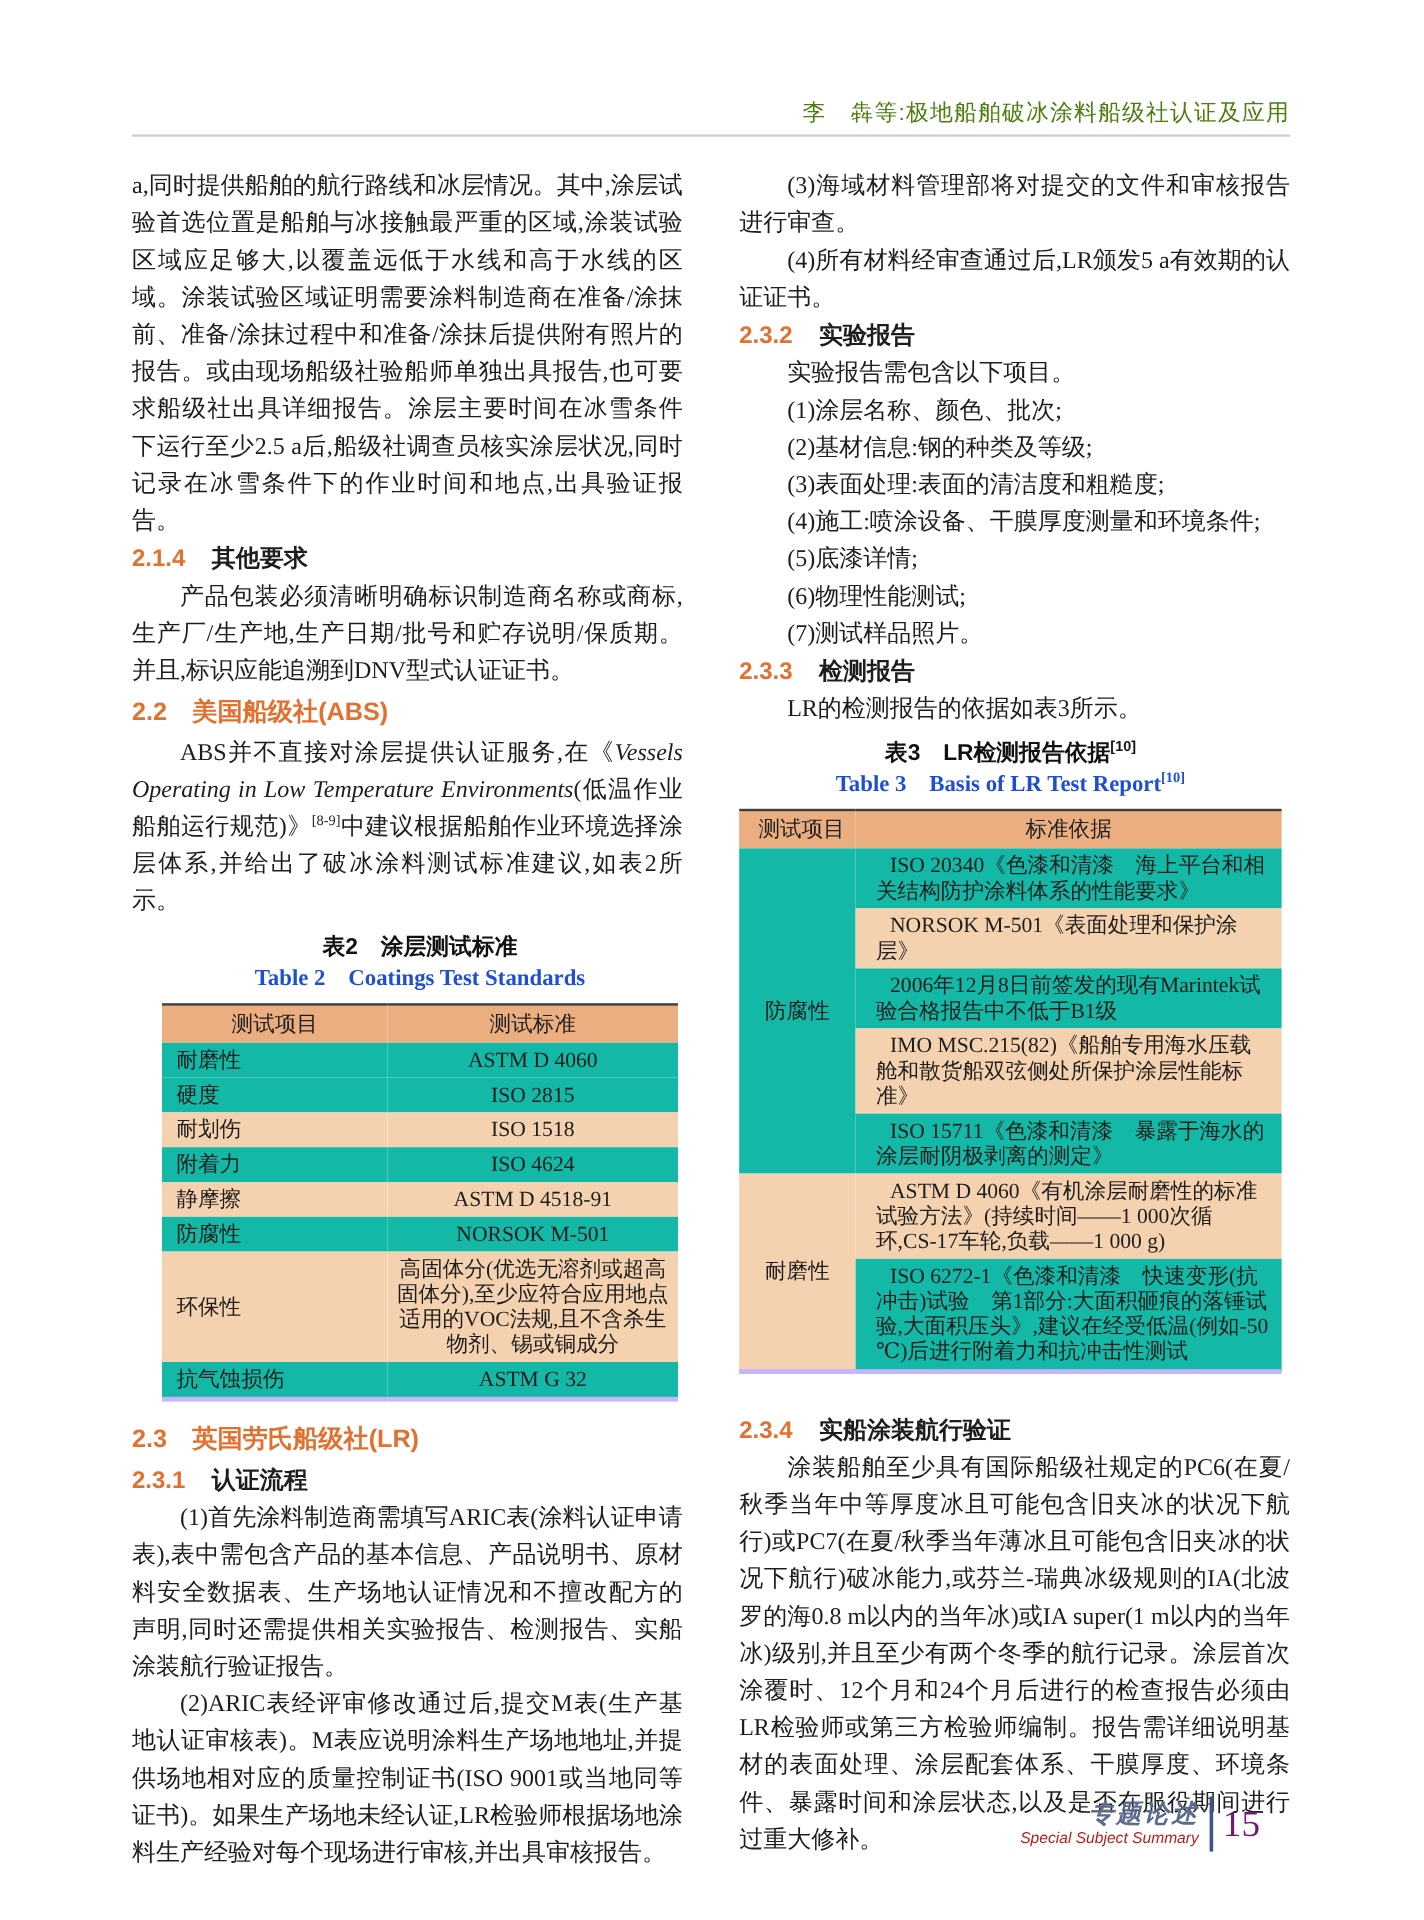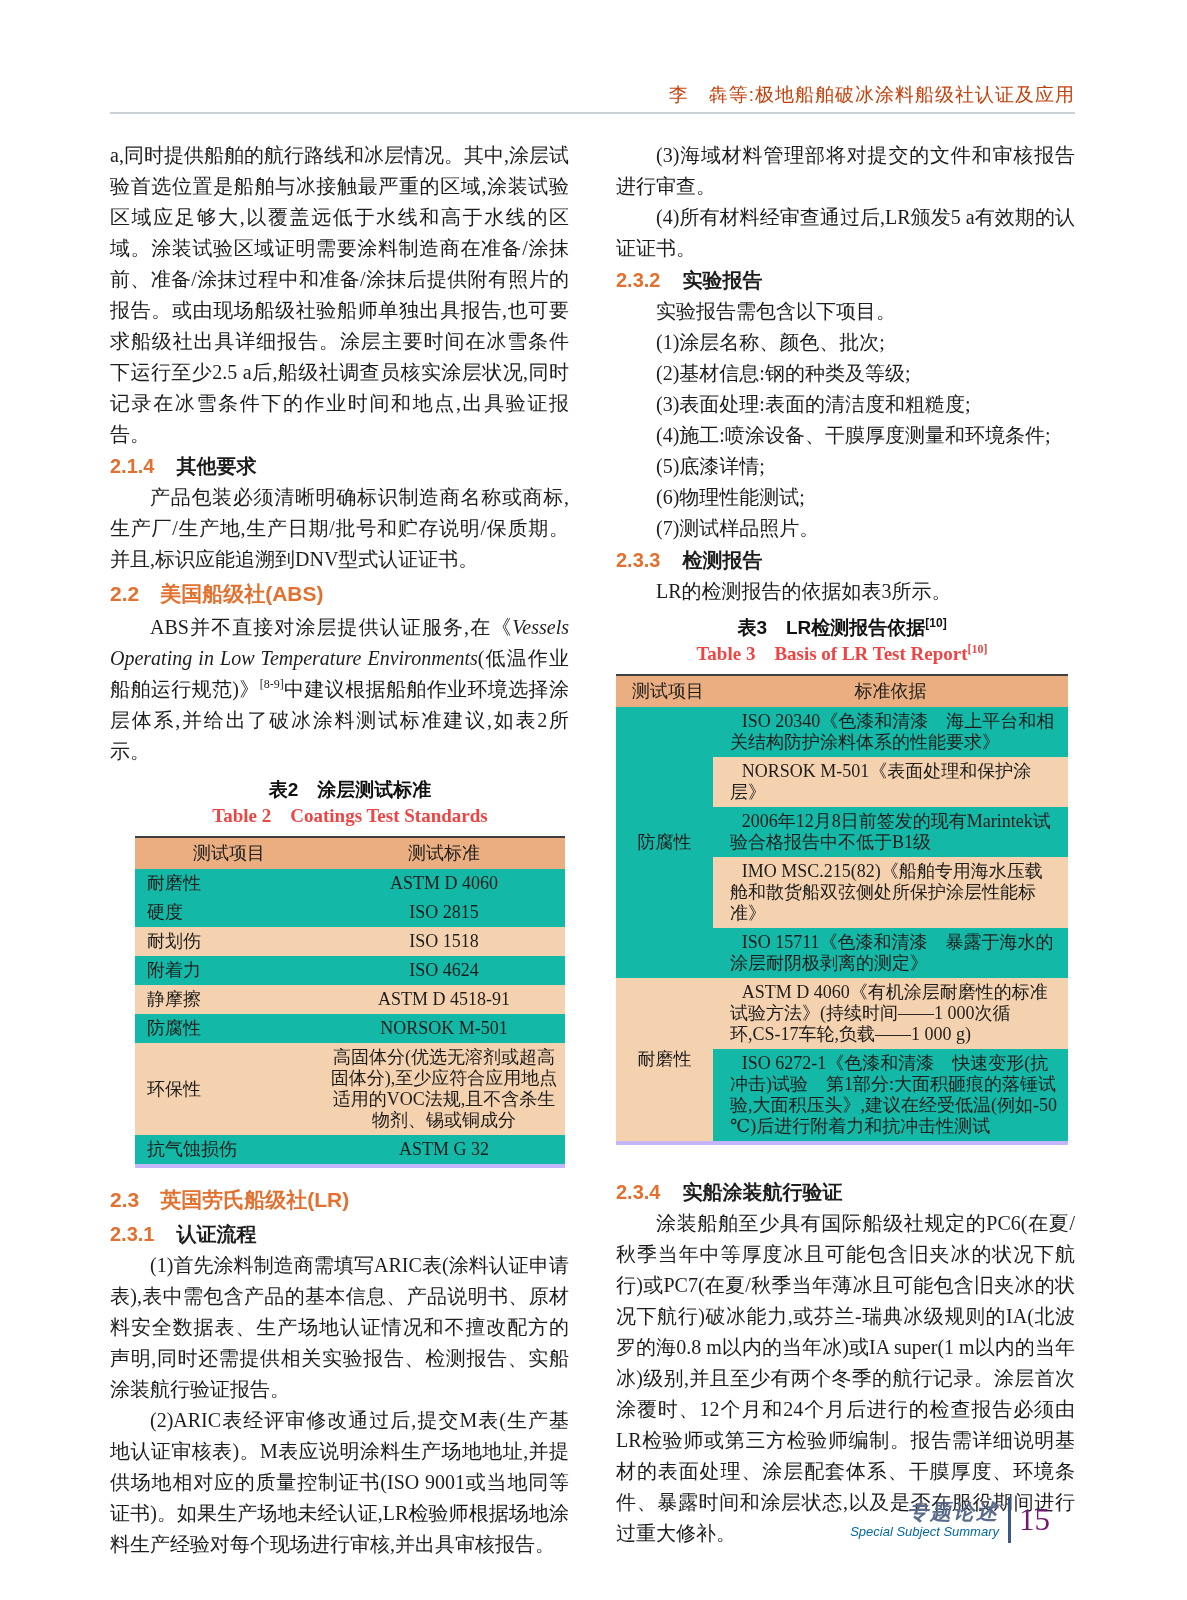--- a/index.html
+++ b/index.html
@@ -6,21 +6,21 @@
   .page {
     position:relative; width:1187px; height:1600px; margin:0 auto;
     background:#ffffff; overflow:hidden;
     font-family:"Liberation Serif","DejaVu Serif",serif;
     color:#1d1d1d;
   }
   
   .header { margin:84px 112px 0 110px; }
   .running-head {
     text-align:right; font-size:19px; line-height:22px;
-    color:#c2410c; font-family:"Liberation Sans","DejaVu Sans",sans-serif;
+    color:#4d7c0f; font-family:"Liberation Sans","DejaVu Sans",sans-serif;
     letter-spacing:1px;
   }
   .head-rule { margin-top:6px; border-bottom:2px solid #ccd1d5; }
 
   
   .cols { display:flex; gap:47px; margin:26px 112px 0 110px; }
   .col { width:467px; }
 
   p.body {
     margin:0; font-size:20px; line-height:31px;
@@ -43,21 +43,21 @@
   i.en-italic { font-style:italic; }
   .sup { vertical-align:super; font-size:12px; line-height:0; }
 
   
   .tbl-title-cn {
     text-align:center; font-family:"Liberation Sans","DejaVu Sans",sans-serif;
     font-weight:700; font-size:19px; line-height:27px; color:#111;
   }
   .tbl-title-cn .sup { font-weight:700; }
   .tbl-title-en {
-    text-align:center; font-weight:700; font-size:19px; line-height:26px; color:#ef4444;
+    text-align:center; font-weight:700; font-size:19px; line-height:26px; color:#1d4ed8;
     margin-bottom:7px;
   }
   table.paper-tbl {
     border-collapse:collapse; table-layout:fixed;
     border-top:2px solid #3f3f3f; border-bottom:4px solid #c4b5fd;
     font-size:18px; line-height:21px;
   }
   table.paper-tbl th {
     background:#eaae80; font-weight:normal; font-size:18px;
     padding:5px 4px; text-align:center;
@@ -84,21 +84,21 @@
   .gap234 { margin-top:31px; }
 
   
   .footer {
     position:absolute; top:1497px; right:137px;
     display:flex; align-items:center;
     font-family:"Liberation Sans","DejaVu Sans",sans-serif;
   }
   .footer-labels { text-align:right; margin-right:9px;font-style:italic; }
   .footer-cn { font-size:21px; font-weight:700; color:#5a6b8c; line-height:24px; letter-spacing:2px; }
-  .footer-en { font-size:13px; color:#0369a1; line-height:16px; }
+  .footer-en { font-size:13px; color:#b91c1c; line-height:16px; }
   .footer-bar { width:3px; height:46px; background:#3b5884; margin-right:8px; }
   .footer-page {
     font-family:"Liberation Serif","DejaVu Serif",serif;
     font-size:31px; color:#701a75; line-height:46px;
   }
 </style>
 </head>
 <body>
 
 <div class="page">

